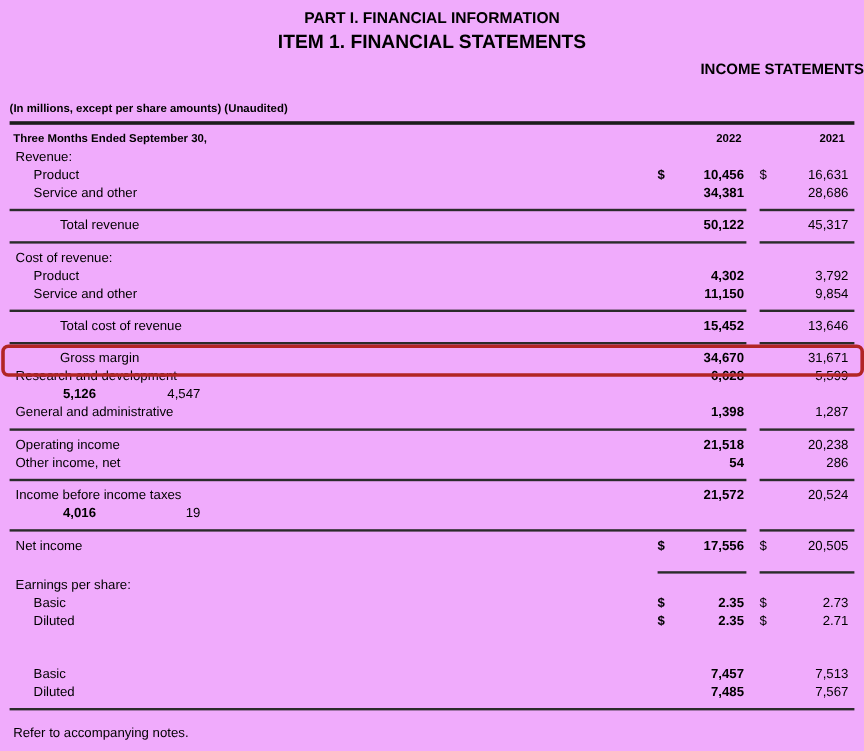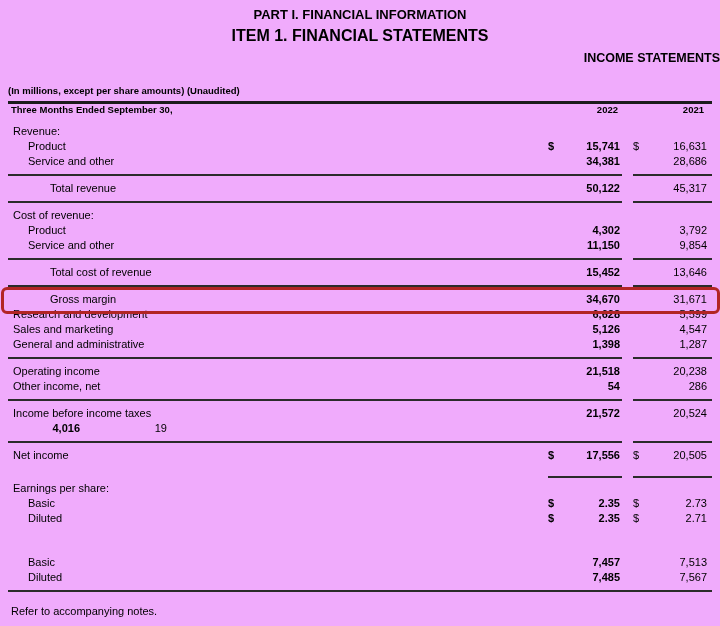--- a/index.html
+++ b/index.html
@@ -7,21 +7,21 @@
   .page {
     width: 720px; height: 626px; background: #f0abfc; color: #000;
     font-family: "Liberation Sans", sans-serif;
     padding-top: 6px; position: relative; overflow: hidden;
   }
   .t1 { text-align: center; font-weight: bold; font-size: 13px;  line-height: 18px; }
   .t2 { text-align: center; font-weight: bold; font-size: 16px;  line-height: 24px; }
   .t3 { text-align: right; font-weight: bold; font-size: 12.5px;line-height: 20px; }
   .sub { font-weight: bold; font-size: 9.5px; line-height: 13px; margin: 16px 8px 0; padding-bottom: 4px; }
   .toprule { margin: 0 8px; border-top: 3px solid #1c1c1c; }
-  .hdr { display: flex; margin: 0 8px; font-weight: bold; font-size: 9.5px; height: 17px; align-items: flex-start; }
+  .hdr { display: flex; margin: 0 8px; font-weight: bold; font-size: 9.5px; height: 17px; align-items: flex-end; }
   .hdr .plabel { flex: 1; padding-left: 3px; }
   .hdr .h22 { width: 74px; text-align: right; padding-right: 4px; }
   .hdr .h21 { width: 79px; margin-left: 11px; text-align: right; padding-right: 8px; }
 
   .tbl { margin: 3px 8px 0; position: relative; }
   .row { display: flex; height: 15px; font-size: 11px; line-height: 15px; position: relative; white-space: nowrap; }
   .label { flex: 1; overflow: hidden; }
   .ind0 { padding-left: 5px; } .ind1 { padding-left: 20px; } .ind2 { padding-left: 42px; }
   .cell { display: flex; }
   .c22 { width: 74px; padding-right: 2px; }
@@ -74,21 +74,21 @@
         </div>
         <div class="cell c21">
           <div class="cur"></div>
           <div class="val"></div>
         </div>
       </div>
       <div class="row">
         <div class="label ind1">Product</div>
         <div class="cell c22">
           <div class="cur b">$</div>
-          <div class="val b">15,741</div>
+          <div class="val b">10,456</div>
         </div>
         <div class="cell c21">
           <div class="cur">$</div>
           <div class="val">16,631</div>
         </div>
       </div>
       <div class="row">
         <div class="label ind1">Service and other</div>
         <div class="cell c22">
           <div class="cur b"></div>
@@ -187,21 +187,20 @@
         <div class="cell c22">
           <div class="cur b"></div>
           <div class="val b">6,628</div>
         </div>
         <div class="cell c21">
           <div class="cur"></div>
           <div class="val">5,599</div>
         </div>
       </div>
       <div class="row">
-        <div class="label ind0">Sales and marketing</div>
         <div class="cell c22">
           <div class="cur b"></div>
           <div class="val b">5,126</div>
         </div>
         <div class="cell c21">
           <div class="cur"></div>
           <div class="val">4,547</div>
         </div>
       </div>
       <div class="row">

